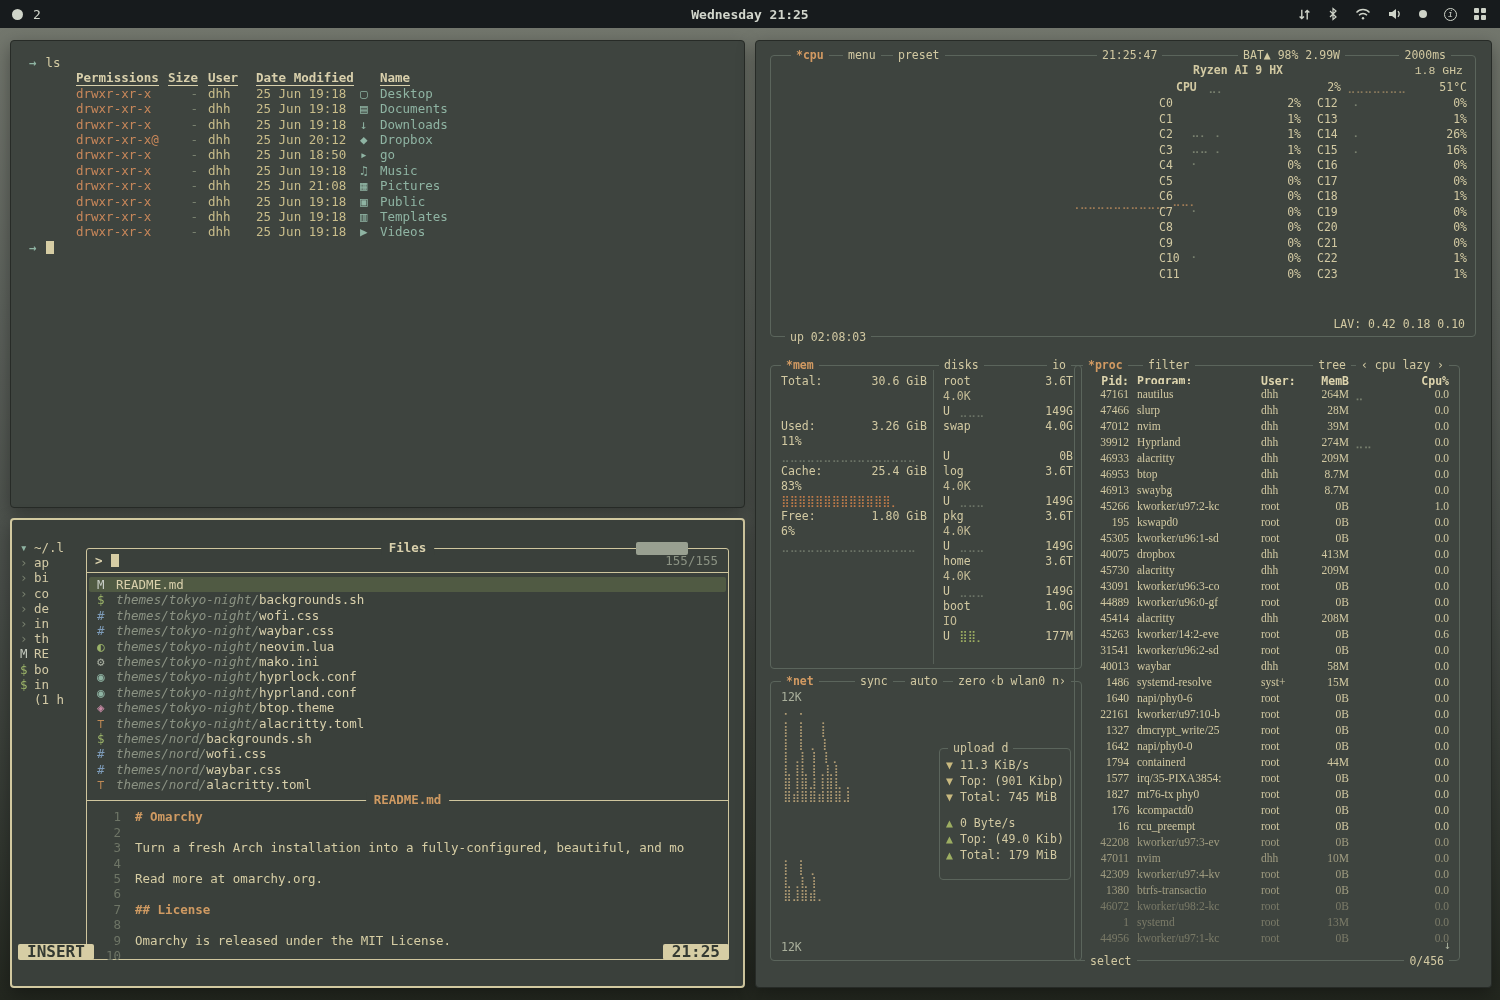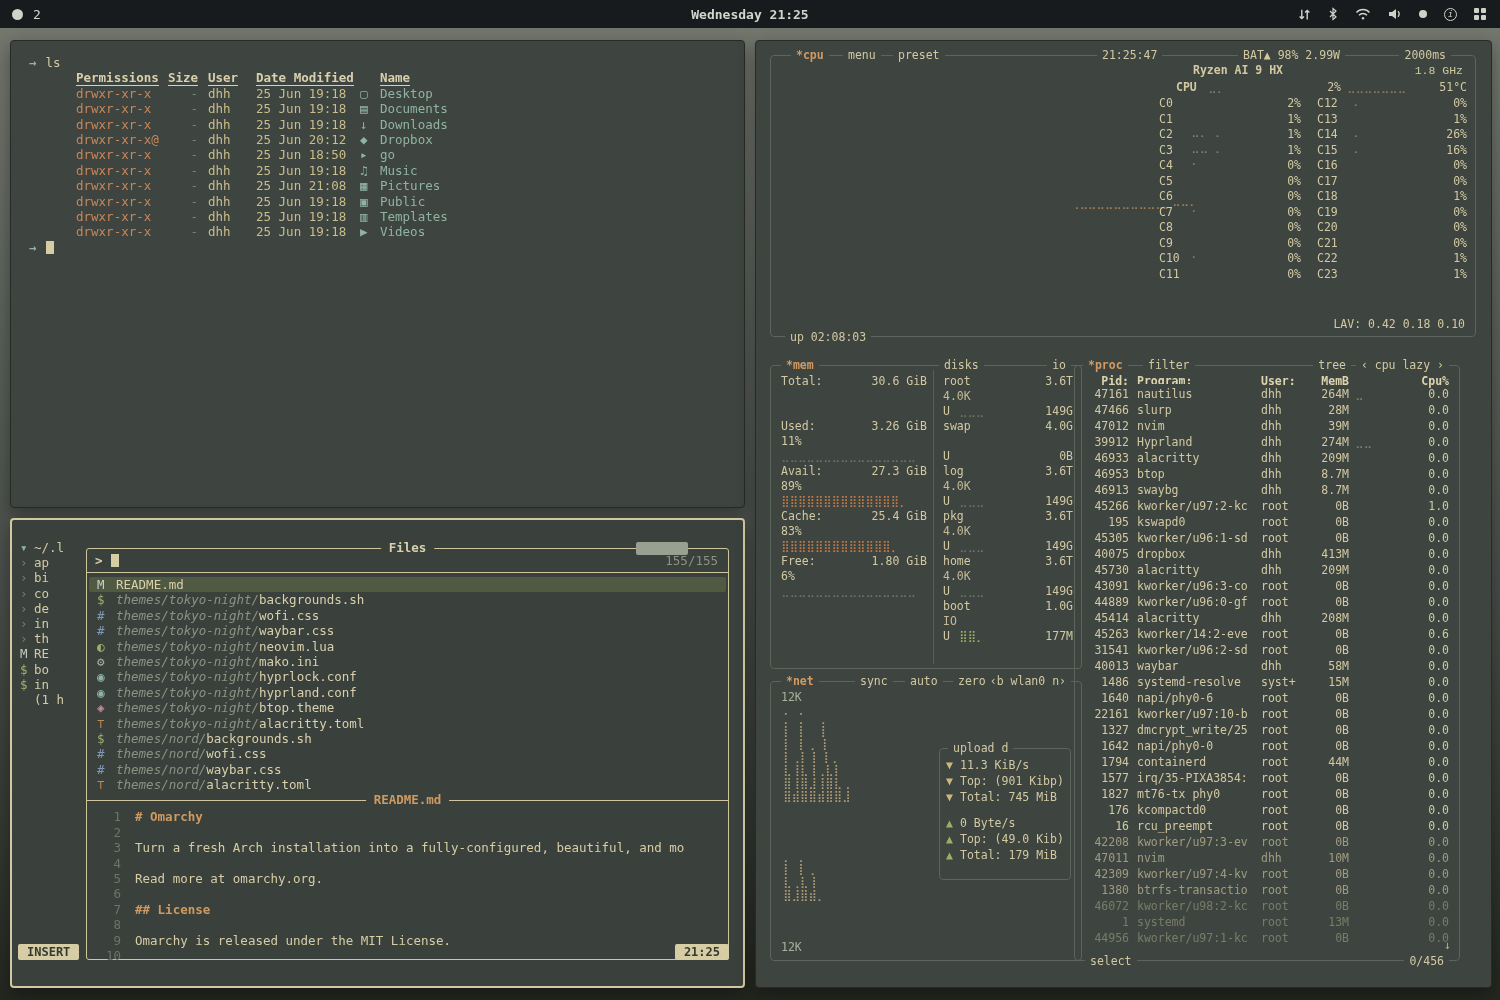--- a/index.html
+++ b/index.html
@@ -71,21 +71,21 @@
   .ic-ini{color:#aab0a2}.ic-conf{color:#8fb4a3}.ic-theme{color:#c98ba6}.ic-toml{color:#c08a55}
   .pk-divider { position:relative; border-top:1px solid #cfc69e; margin-top:4px; }
   .pk-ptitle { position:absolute; top:-9px; left:50%; transform:translateX(-50%); background:#3a403b; padding:0 8px;
     color:#cf9a62; font-weight:bold; }
   .preview { padding:8px 4px 0 4px; }
   .pline { display:flex; height:15.4px; line-height:15.4px; white-space:nowrap; overflow:hidden; }
   .lnum { width:30px; text-align:right; color:#6e7566; margin-right:14px; flex:none; }
   .ptext { color:#d6cda4; }
   .ptext.md-h { color:#cf9a62; font-weight:bold; }
   .statusline { position:absolute; left:6px; right:14px; bottom:26px; height:17px; display:flex; align-items:center; z-index:3; }
-  .badge { background:#d6cda4; color:#343a32; font-weight:bold; font-size:12px; padding:0 9px; height:16px;
+  .badge { background:#d6cda4; color:#343a32; font-weight:bold; font-size:16px; padding:0 9px; height:16px;
     line-height:16px; border-radius:2px; }
   .badge.right { margin-left:auto; }
 
   
   .btop { left:755px; top:40px; width:737px; height:948px; font-size:11.5px; color:#d2c9a2; }
   .bbox { position:absolute; border:1px solid #5b655c; border-radius:4px; }
   .blabel { position:absolute; top:-8px; background:#3e443f; padding:0 5px; line-height:14px; white-space:nowrap; }
   .blabel.bottom { top:auto; bottom:-8px; }
   .box-name { color:#d29a62; font-weight:bold; }
   .cpu-box { left:14px; top:14px; width:706px; height:282px; }
@@ -134,21 +134,21 @@
   .net-graph.up { top:168px; }
   .gline { height:13px; line-height:13px; white-space:pre; overflow:hidden; }
   .net-stats { position:absolute; left:168px; top:66px; width:132px; height:132px; border:1px solid #5b655c; border-radius:4px; padding:8px 6px; }
   .nstat { display:flex; height:16px; line-height:16px; white-space:nowrap; overflow:hidden; }
   .narrow { width:14px; }
   .nstat.down .narrow { color:#c9b97f; }
   .nstat.up .narrow { color:#9dae62; }
   .nstat.gap { margin-top:10px; }
   .proc-box { left:318px; top:324px; width:386px; height:596px; }
   .proc-head { display:flex; height:18px; line-height:18px; font-weight:bold; color:#ded5ae; padding:6px 10px 0 10px; }
-  .proc-rows { padding:2px 10px 0 10px; }
+  .proc-rows { padding:2px 10px 0 10px;font-family:Liberation Serif, serif; }
   .pr-row { display:flex; height:16px; line-height:16px; white-space:nowrap; overflow:hidden; }
   .pr-pid { width:44px; text-align:right; flex:none; }
   .pr-prog { width:124px; margin-left:8px; flex:none; overflow:hidden; }
   .pr-user { width:48px; flex:none; }
   .pr-mem { width:40px; text-align:right; flex:none; }
   .pr-g { width:28px; color:#79816f; padding-left:6px; flex:none; overflow:hidden; }
   .pr-cpu { flex:1; text-align:right; }
   .pr-row.dimrow { opacity:.65; }
   .pr-row.dimrow2 { opacity:.4; }
   .proc-arrow { position:absolute; right:8px; bottom:8px; color:#aab09c; }
@@ -705,32 +705,20 @@
             <span class="mamount">3.26 GiB</span>
           </div>
           <div class="mrow">
             <span class="mpct">11%</span>
           </div>
           <div class="mrow">
             <span class="mmeter dimmeter">⣀⣀⣀⣀⣀⣀⣀⣀⣀⣀⣀⣀⣀⣀⣀⣀</span>
           </div>
         </div>
 
-        <div class="mem-entry">
-          <div class="mrow">
-            <span class="mname">Avail:</span>
-            <span class="mamount">27.3 GiB</span>
-          </div>
-          <div class="mrow">
-            <span class="mpct">89%</span>
-          </div>
-          <div class="mrow">
-            <span class="mmeter orangemeter">⣿⣿⣿⣿⣿⣿⣿⣿⣿⣿⣿⣿⣿⣿⡀</span>
-          </div>
-        </div>
 
         <div class="mem-entry">
           <div class="mrow">
             <span class="mname">Cache:</span>
             <span class="mamount">25.4 GiB</span>
           </div>
           <div class="mrow">
             <span class="mpct">83%</span>
           </div>
           <div class="mrow">

